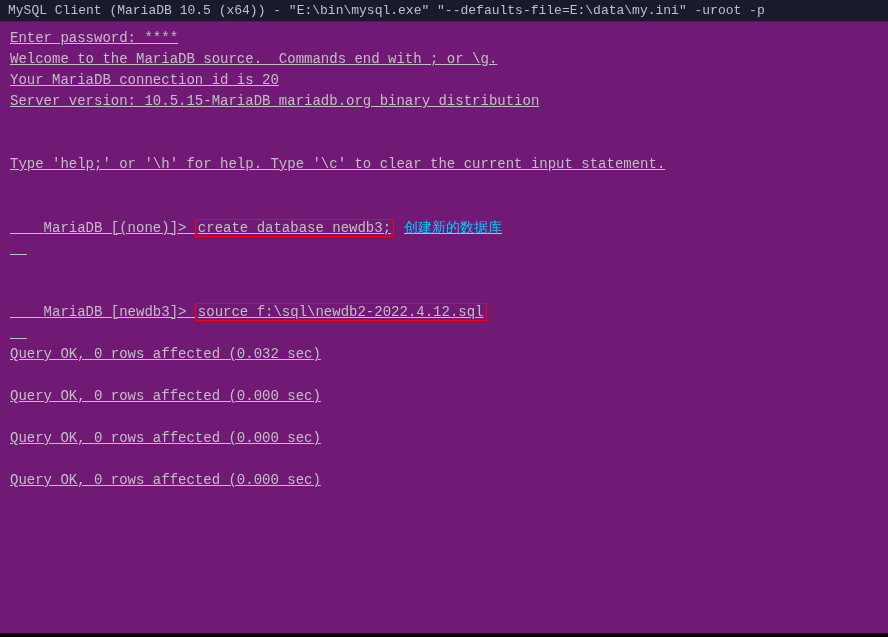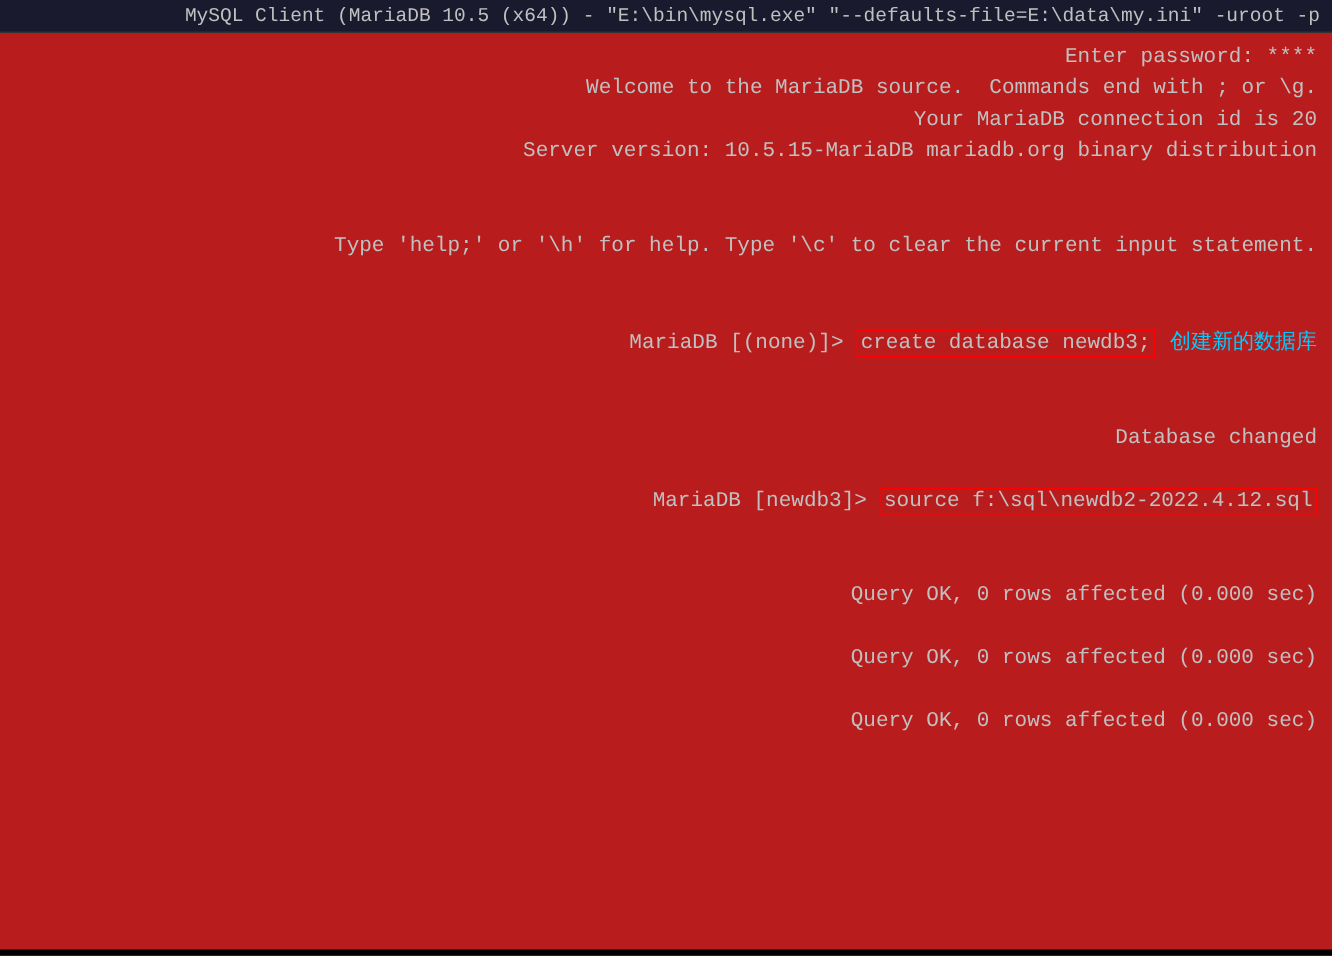--- a/index.html
+++ b/index.html
@@ -1,19 +1,18 @@
 <!DOCTYPE html>
 <html><head>
   <meta charset="utf-8">
   <style>
     * {
       margin: 0;
       padding: 0;
       box-sizing: border-box;
-      text-align: right;
     }
 
     body {
       width: 888px;
       height: 637px;
       background-color: #000000;
       font-family: 'Courier New', Courier, monospace;
       font-size: 14px;
       color: #c0c0c0;
       overflow: hidden;
@@ -22,24 +21,25 @@
     .title-bar {
       background-color: #1a1a2e;
       color: #c0c0c0;
       padding: 3px 8px;
       font-size: 13px;
       border-bottom: 1px solid #333;
       white-space: nowrap;
     }
 
     .terminal {
-      background-color: #b91c1c;
+      background-color: #701a75;
       padding: 6px 10px;
       height: calc(637px - 26px);
       overflow: hidden;
+      text-decoration: underline;
     }
 
     .line {
       line-height: 1.5;
       white-space: pre;
       color: #c0c0c0;
     }
 
     .highlighted-cmd {
       display: inline;
@@ -90,24 +90,24 @@
   <div class="line">Type 'help;' or '\h' for help. Type '\c' to clear the current input statement.</div>
 
   <div class="blank-line"></div>
 
   <div class="line">
     <span class="prompt">MariaDB [(none)]&gt; </span><span class="highlighted-cmd">create database newdb3;</span><span class="annotation-chinese">创建新的数据库</span>
   </div>
 
   <div class="blank-line"></div>
 
-  <div class="line">Database changed</div>
   <div class="line">
     <span class="prompt">MariaDB [newdb3]&gt; </span><span class="highlighted-cmd">source f:\sql\newdb2-2022.4.12.sql</span>
   </div>
+  <div class="line">Query OK, 0 rows affected (0.032 sec)</div>
 
   <div class="blank-line"></div>
 
   <div class="line">Query OK, 0 rows affected (0.000 sec)</div>
 
   <div class="blank-line"></div>
 
   <div class="line">Query OK, 0 rows affected (0.000 sec)</div>
 
   <div class="blank-line"></div>

